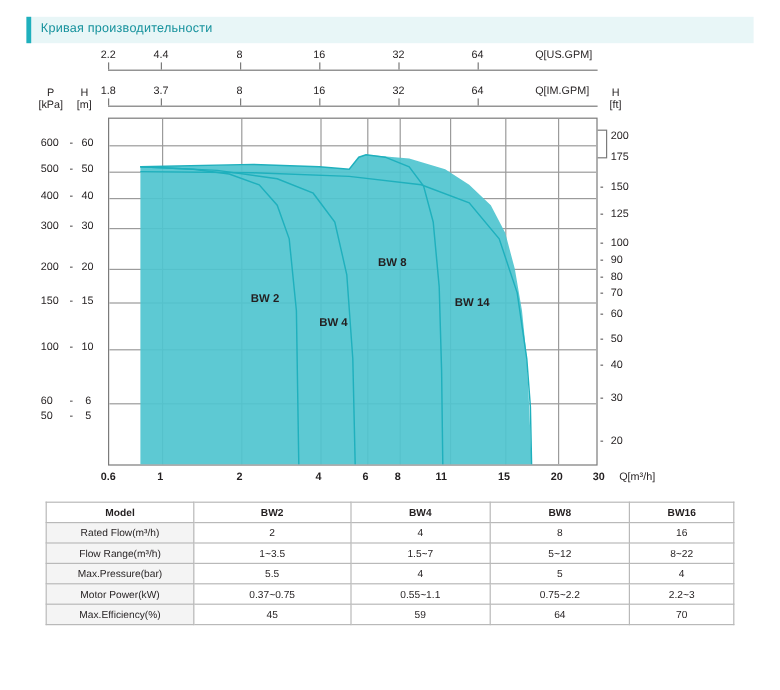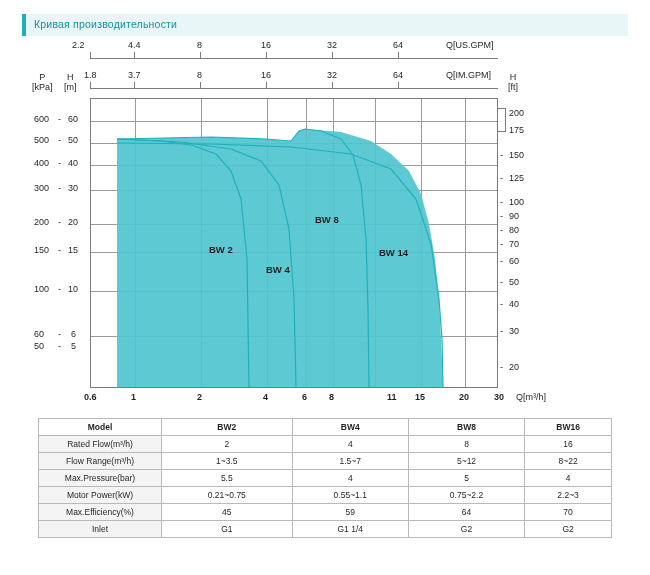--- a/index.html
+++ b/index.html
@@ -181,21 +181,21 @@
 
   <div class="chart">
 
     <div class="axis-row" style="top:18px;"></div>
     <div class="tick" style="left:68px;  top:12px; height:6px;"></div>
     <div class="tick" style="left:112px; top:12px; height:6px;"></div>
     <div class="tick" style="left:178px; top:12px; height:6px;"></div>
     <div class="tick" style="left:244px; top:12px; height:6px;"></div>
     <div class="tick" style="left:310px; top:12px; height:6px;"></div>
     <div class="tick" style="left:376px; top:12px; height:6px;"></div>
-    <div class="lbl" style="left:50px;  top:0px;">2.2</div>
+    <div class="lbl" style="left:62px;  top:0px;">2.2</div>
     <div class="lbl" style="left:106px; top:0px;">4.4</div>
     <div class="lbl" style="left:175px; top:0px;">8</div>
     <div class="lbl" style="left:239px; top:0px;">16</div>
     <div class="lbl" style="left:305px; top:0px;">32</div>
     <div class="lbl" style="left:371px; top:0px;">64</div>
     <div class="axis-name" style="left:424px; top:0px;">Q[US.GPM]</div>
 
     <div class="axis-row" style="top:48px;"></div>
     <div class="tick" style="left:68px;  top:42px; height:6px;"></div>
     <div class="tick" style="left:112px; top:42px; height:6px;"></div>
@@ -321,21 +321,21 @@
       <div class="curve-label" style="left:224px; top:115px;">BW 8</div>
       <div class="curve-label" style="left:288px; top:148px;">BW 14</div>
     </div>
 
     <div class="lbl-b" style="left:62px;  top:352px;">0.6</div>
     <div class="lbl-b" style="left:109px; top:352px;">1</div>
     <div class="lbl-b" style="left:175px; top:352px;">2</div>
     <div class="lbl-b" style="left:241px; top:352px;">4</div>
     <div class="lbl-b" style="left:280px; top:352px;">6</div>
     <div class="lbl-b" style="left:307px; top:352px;">8</div>
-    <div class="lbl-b" style="left:365px; top:352px;">11</div>
+    <div class="lbl-b" style="left:341px; top:352px;">11</div>
     <div class="lbl-b" style="left:393px; top:352px;">15</div>
     <div class="lbl-b" style="left:437px; top:352px;">20</div>
     <div class="lbl-b" style="left:472px; top:352px;">30</div>
     <div class="axis-name" style="left:494px; top:352px;">Q[m³/h]</div>
   </div>
 
   <table class="spec-table">
     <tbody>
       <tr class="head">
         <td class="rowhead">Model</td>
@@ -360,35 +360,28 @@
       </tr>
       <tr>
         <td class="rowhead">Max.Pressure(bar)</td>
         <td>5.5</td>
         <td>4</td>
         <td>5</td>
         <td>4</td>
       </tr>
       <tr>
         <td class="rowhead">Motor Power(kW)</td>
-        <td>0.21~0.75</td>
+        <td>0.37~0.75</td>
         <td>0.55~1.1</td>
         <td>0.75~2.2</td>
         <td>2.2~3</td>
       </tr>
       <tr>
         <td class="rowhead">Max.Efficiency(%)</td>
         <td>45</td>
         <td>59</td>
         <td>64</td>
         <td>70</td>
       </tr>
-      <tr>
-        <td class="rowhead">Inlet</td>
-        <td>G1</td>
-        <td>G1 1/4</td>
-        <td>G2</td>
-        <td>G2</td>
-      </tr>
     </tbody>
   </table>
 
 </div>
 
 </body></html>

